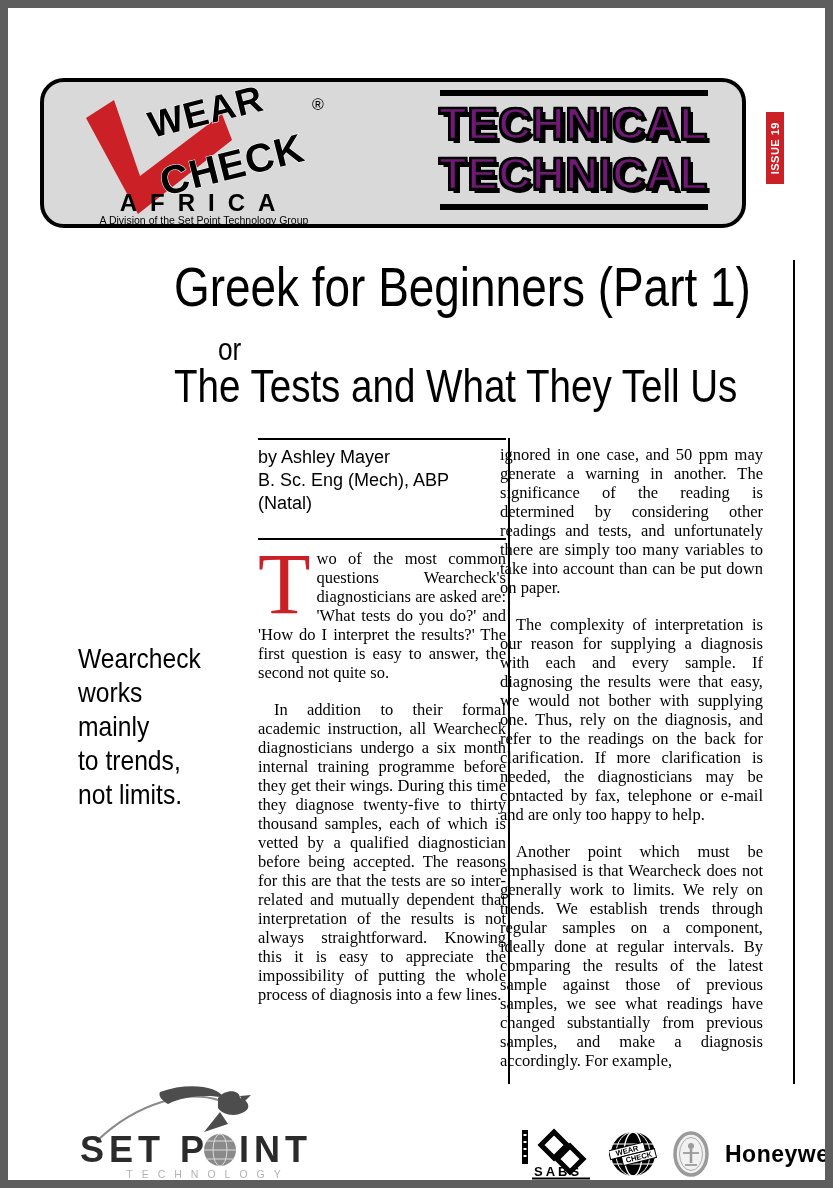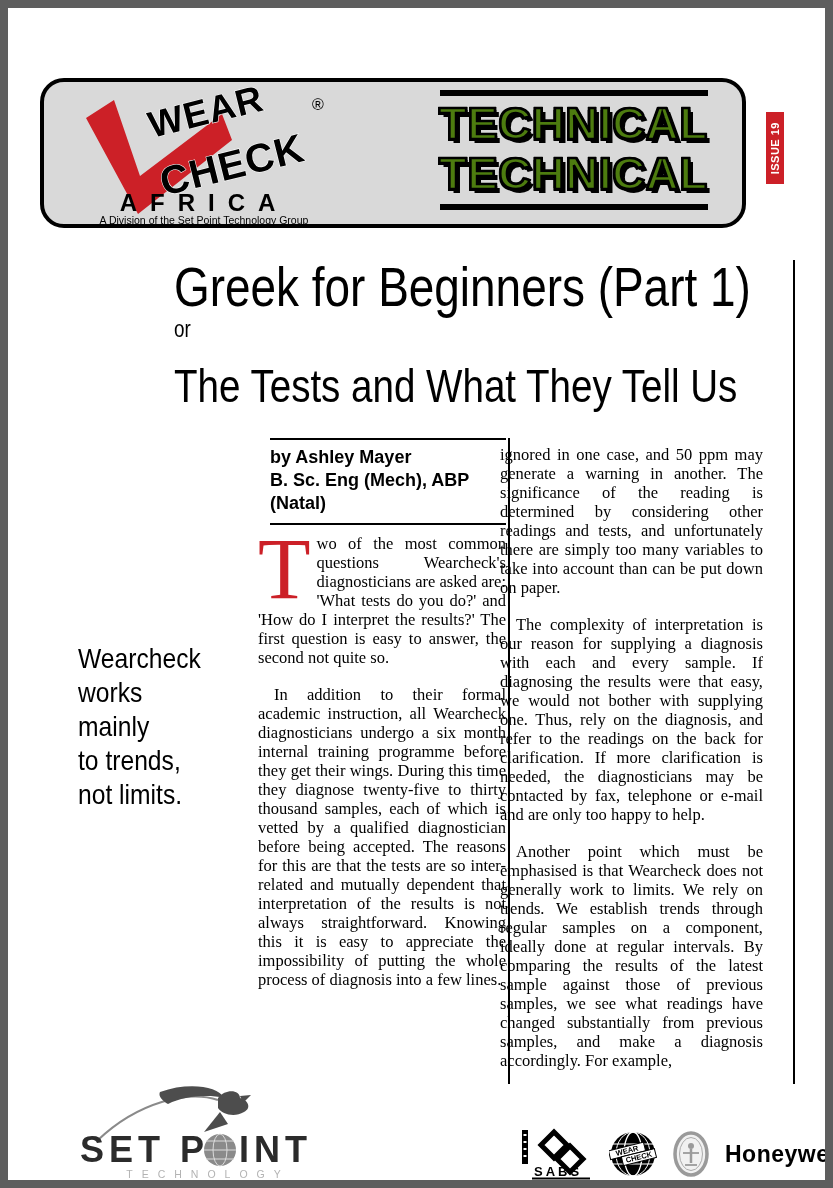--- a/index.html
+++ b/index.html
@@ -13,57 +13,57 @@
     position:absolute;left:32px;top:70px;width:706px;height:150px;box-sizing:border-box;
     background:#d9d9d9;border:4px solid #000;border-radius:24px;
   }
   .logo-svg{position:absolute;left:30px;top:2px;}
   .bulletin{position:absolute;left:382px;top:8px;width:295px;text-align:center;}
   .bulletin-bar{height:6px;background:#000;width:268px;margin:0 auto;}
   .bulletin-bar.top{margin-bottom:3px;}
   .bulletin-bar.bot{margin-top:5px;}
   .bulletin-line{
     font-family:"Liberation Sans",sans-serif;font-weight:bold;font-size:45px;line-height:50px;
-    color:#4d7c0f;-webkit-text-stroke:2.4px #000;
+    color:#701a75;-webkit-text-stroke:2.4px #000;
     text-shadow:4px 4px 0 #000,-1.5px -1.5px 0 #000,1.5px -1.5px 0 #000,-1.5px 1.5px 0 #000,1.5px 1.5px 0 #000;
     letter-spacing:1px;
   }
   .issue-tag{
     position:absolute;left:758px;top:104px;width:18px;height:72px;background:#cc2027;
     display:flex;align-items:center;justify-content:center;
   }
   .issue-tag span{
     writing-mode:vertical-rl;transform:rotate(180deg);
     font-family:"Liberation Sans",sans-serif;font-weight:bold;font-size:11px;color:#fff;
     letter-spacing:0.5px;white-space:nowrap;
   }
   
   .title-line{position:absolute;left:166px;font-family:"Liberation Sans",sans-serif;white-space:nowrap;}
   .title-line .squeeze{display:inline-block;transform:scaleX(0.82);transform-origin:left bottom;}
   #title1{top:246px;font-size:56px;}
-  #title-or{top:308px;font-size:23px;}
+  #title-or{top:323px;font-size:32px;margin-left:44px;}
   #title2{top:350px;font-size:47px;}
   
   .vline{position:absolute;background:#000;}
   .vline.mid{left:500px;top:430px;width:2px;height:646px;}
   .vline.right{left:785px;top:252px;width:2px;height:824px;}
   
   .pullquote{
     position:absolute;left:70px;top:634px;width:170px;
     font-family:"Liberation Sans",sans-serif;font-size:28px;line-height:34px;
     white-space:pre-line;transform:scaleX(0.88);transform-origin:left top;
   }
   
   .col{position:absolute;font-size:16.5px;line-height:19px;text-align:justify;}
   .col1{left:250px;top:430px;width:248px;}
   .col2{left:492px;top:437px;width:263px;}
   .byline{
-    font-family:"Liberation Sans",sans-serif;font-weight:bold;font-size:18px;line-height:23px;
+    font-family:"Liberation Sans",sans-serif;font-weight:normal;font-size:18px;line-height:23px;
     border-top:2.5px solid #000;border-bottom:2.5px solid #000;
-    padding:6px 0 8px 0;text-align:left;margin-left:12px;
+    padding:6px 0 23px 0;text-align:left;
   }
   .body-p{margin:0;}
   .body-p.spaced{margin-top:18px;text-indent:16px;}
   .body-p.first{margin-top:9px;}
   .dropcap{
     float:left;color:#cc2027;font-size:86px;line-height:62px;
     padding:4px 6px 0 0;font-family:"Liberation Serif",serif;
   }
   .ital{}
   

